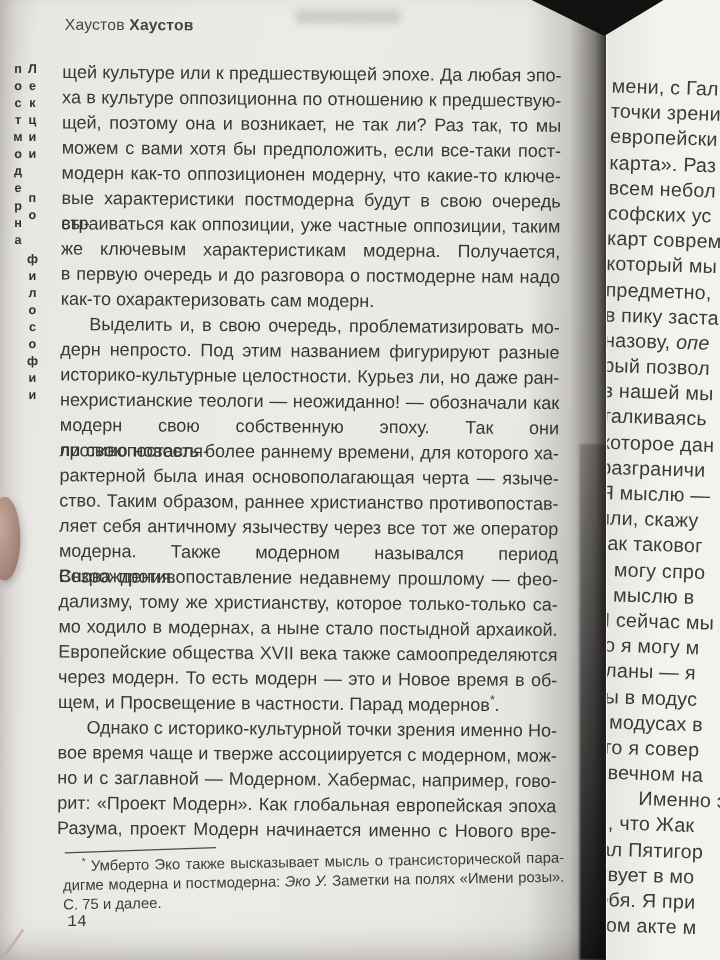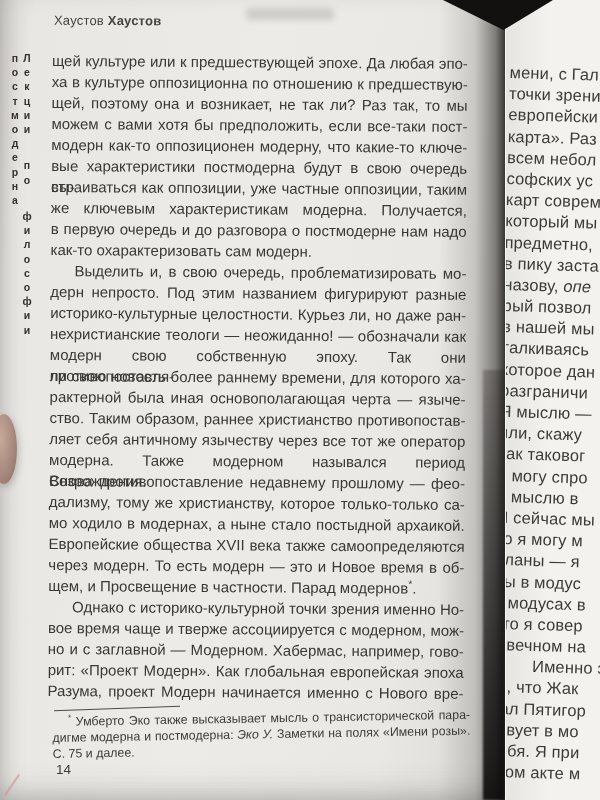--- a/index.html
+++ b/index.html
@@ -45,21 +45,21 @@
   }
   .footnote{
     position:absolute;left:52px;top:714px;width:418px;
     transform:rotate(-1deg);transform-origin:left top;
   }
   .fn-line{
     height:16px;line-height:16px;font-size:12.4px;
     text-align:justify;color:#3d3c3a;
   }
   .footnote .indent{text-indent:16px;}
-  .page-num{position:absolute;left:56px;top:762px;font-size:13.5px;color:#3c3b39;}
+  .page-num{position:absolute;left:56px;top:762px;font-size:13.5px;color:#3c3b39;font-family:Liberation Mono, monospace;}
   .showthrough{
     position:absolute;left:246px;top:8px;width:88px;height:12px;
     background:rgba(150,148,145,.35);filter:blur(3px);border-radius:4px;
   }
   .scratch{
     position:absolute;left:11px;top:772px;width:2px;height:26px;
     background:#cc9a94;opacity:.7;transform:rotate(35deg);border-radius:2px;
   }
   
   .gutter{

